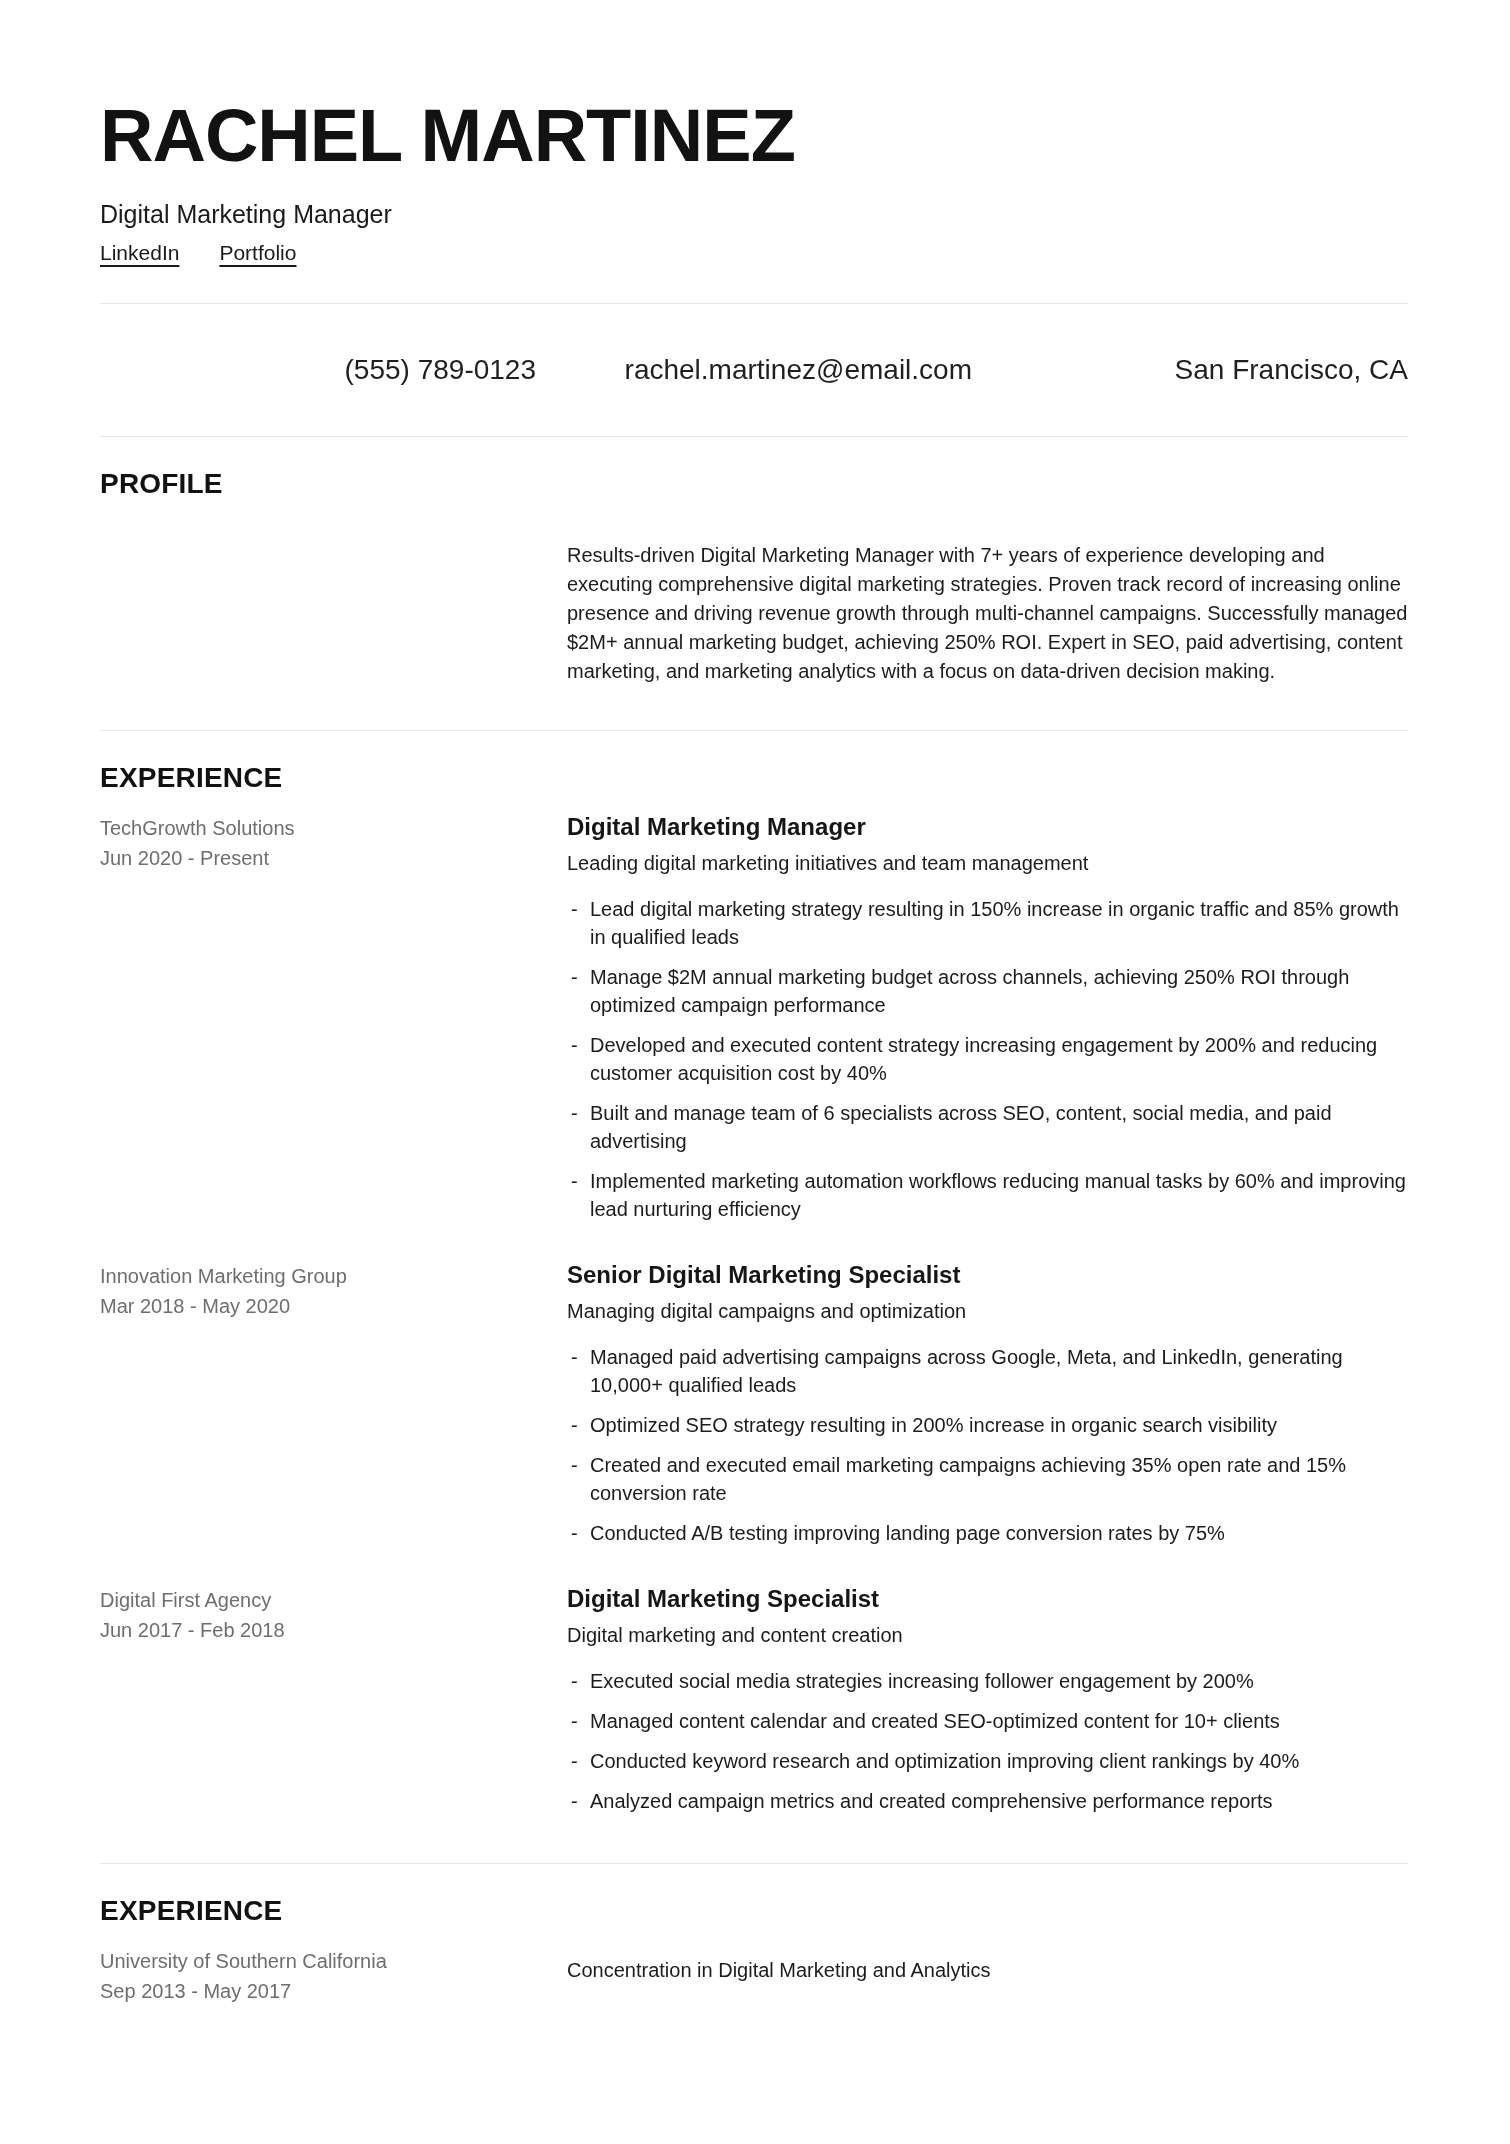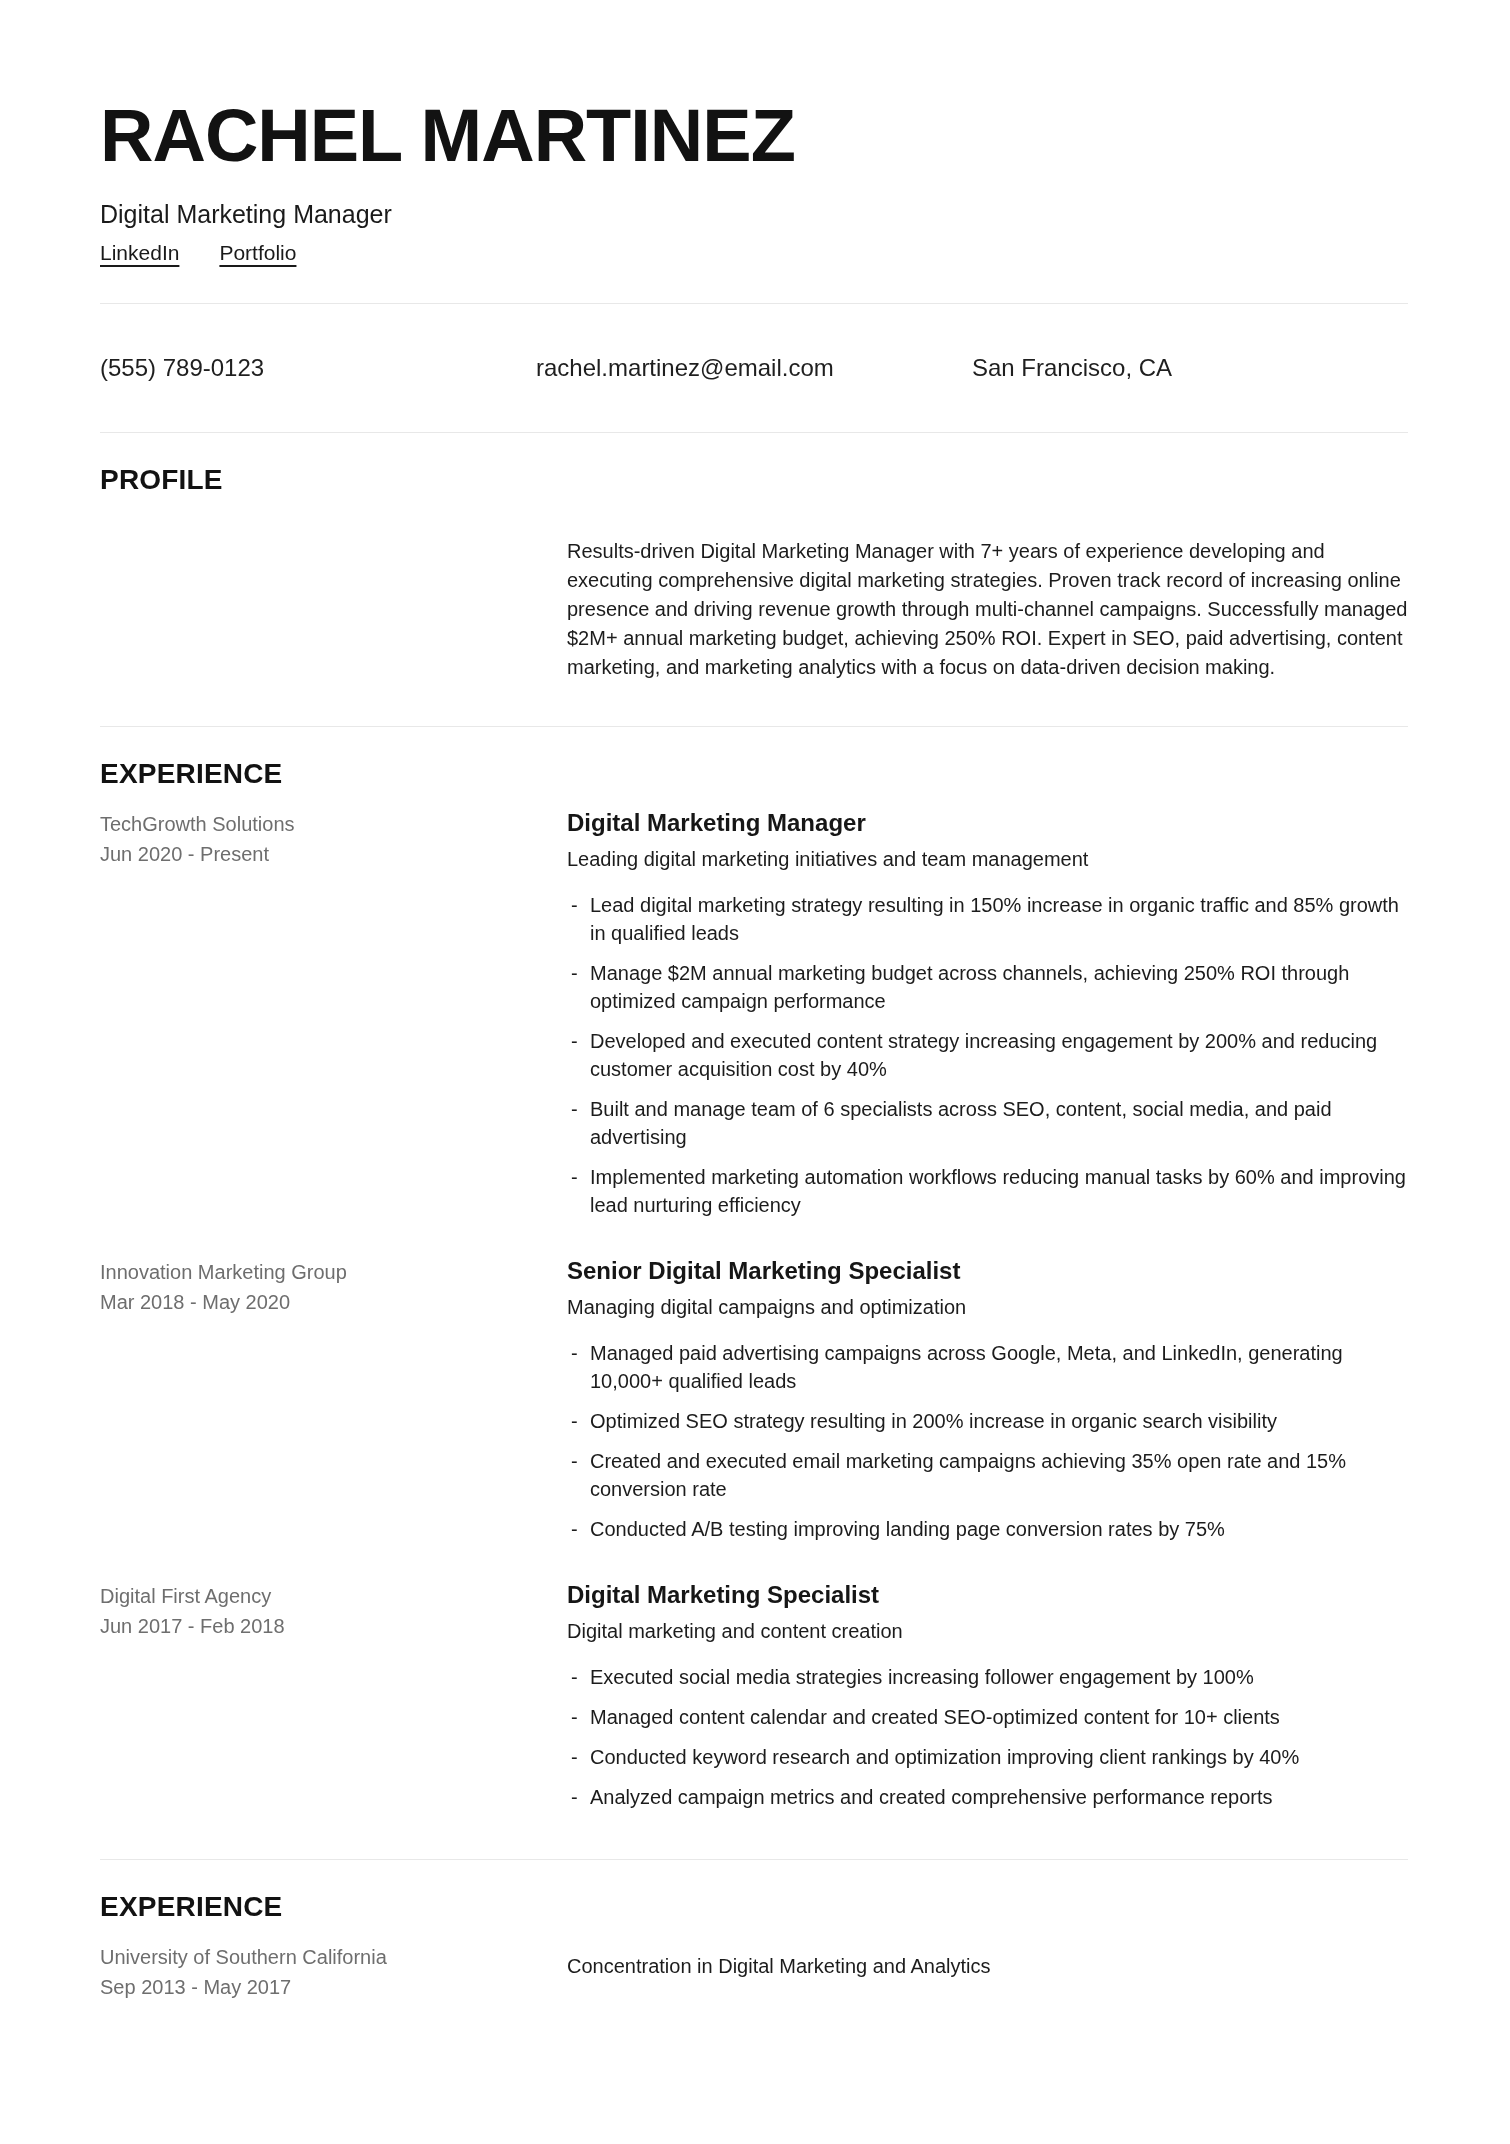--- a/index.html
+++ b/index.html
@@ -24,21 +24,21 @@
     text-underline-offset: 5px; text-decoration-thickness: 1.5px; cursor: pointer;
   }
 
   .divider { border: none; border-top: 1px solid #e8e8e8; margin: 0; }
   .mt-38 { margin-top: 38px; }
   .mt-44 { margin-top: 44px; }
   .mt-36 { margin-top: 36px; }
 
   
   .contact-row { display: grid; grid-template-columns: 1fr 1fr 1fr; padding: 50px 0; }
-  .contact-item { text-align: left; font-size: 24px; color: #1f1f1f; }
+  .contact-item { text-align: right; font-size: 28px; color: #1f1f1f; }
 
   
   .section-heading {
     margin: 30px 0 0 0; font-size: 28px; font-weight: 700;
     letter-spacing: 0.2px; color: #121212; line-height: 34px;
   }
   .two-col { display: grid; grid-template-columns: 467px 1fr; }
   .profile-text {
     margin: 40px 0 0 0; font-size: 20px; line-height: 29px; color: #1c1c1c;
   }
@@ -159,21 +159,21 @@
       <div class="entry-left">
         <div>Digital First Agency</div>
         <div>Jun 2017 - Feb 2018</div>
       </div>
       <div class="entry-right">
         <h3 class="role">Digital Marketing Specialist</h3>
         <div class="role-desc">Digital marketing and content creation</div>
         <ul class="bullets">
           <li>
               <span class="dash">-</span>
-              <span class="b-text">Executed social media strategies increasing follower engagement by 100%</span>
+              <span class="b-text">Executed social media strategies increasing follower engagement by 200%</span>
             </li>
           <li>
               <span class="dash">-</span>
               <span class="b-text">Managed content calendar and created SEO-optimized content for 10+ clients</span>
             </li>
           <li>
               <span class="dash">-</span>
               <span class="b-text">Conducted keyword research and optimization improving client rankings by 40%</span>
             </li>
           <li>

